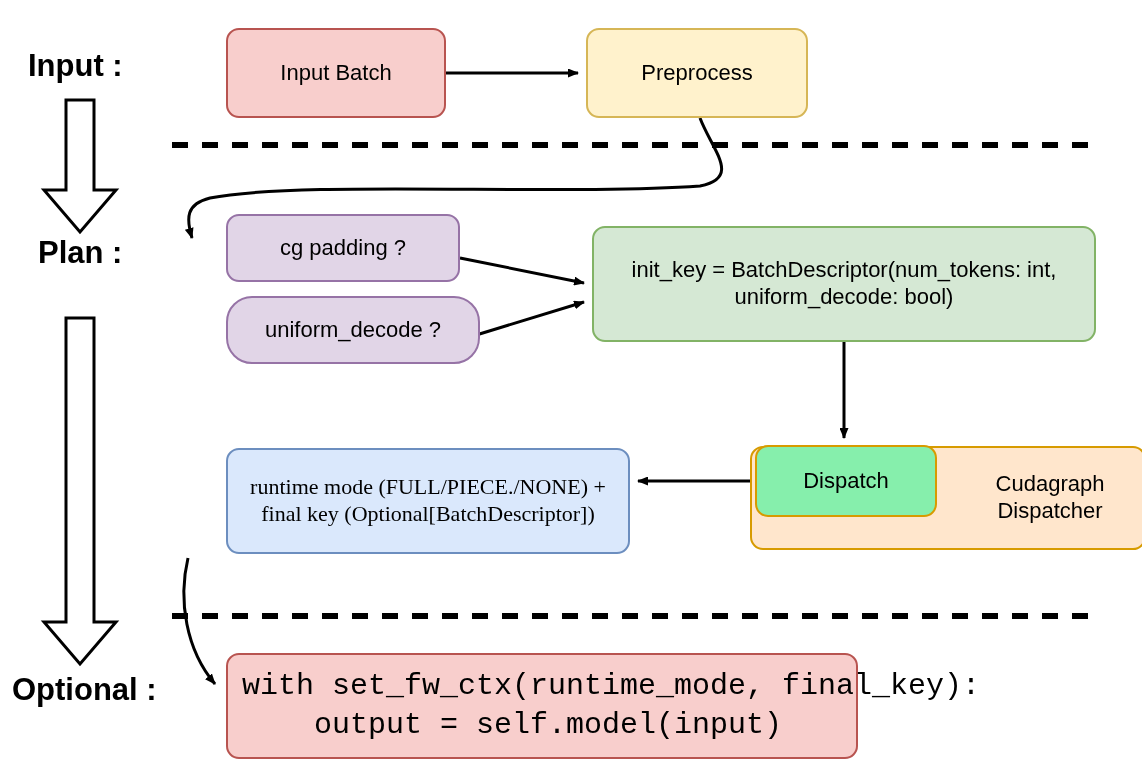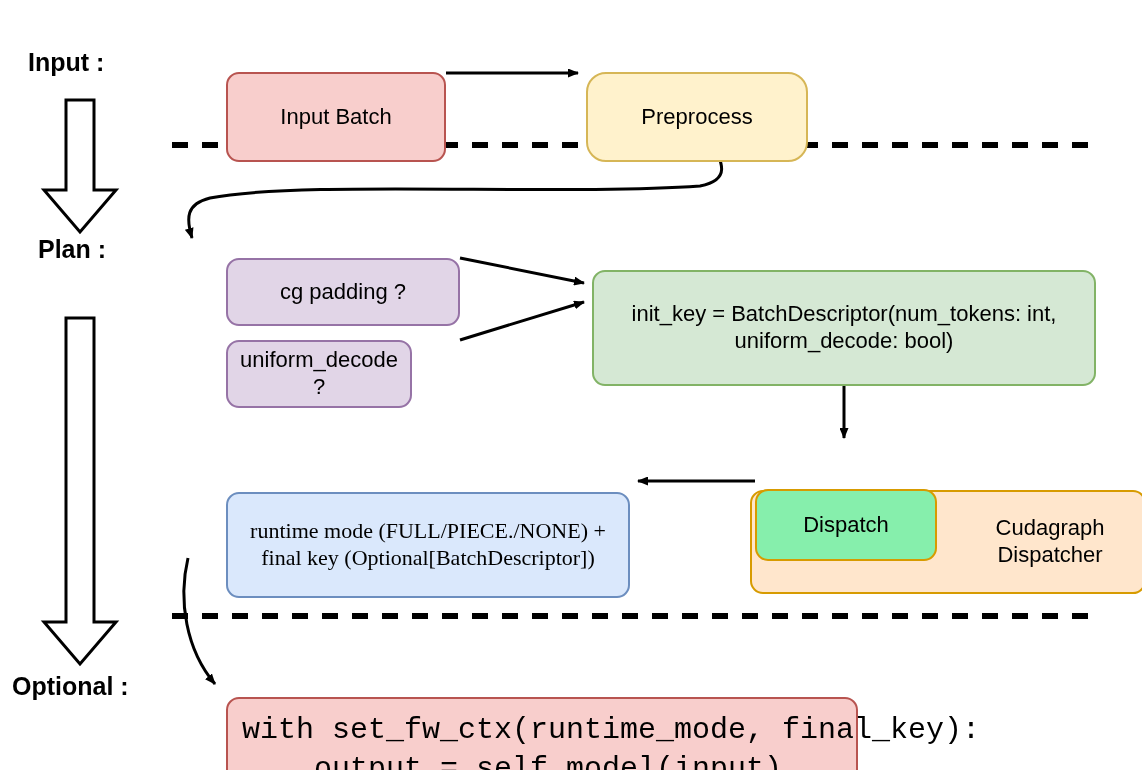--- a/index.html
+++ b/index.html
@@ -22,53 +22,52 @@
     left: 0;
     top: 0;
     width: 1142px;
     height: 770px;
     pointer-events: none;
   }
   .stage-label {
     position: absolute;
     font-family: "Liberation Sans", sans-serif;
     font-weight: bold;
-    font-size: 25px;
+    font-size: 31px;
     color: #000000;
     white-space: nowrap;
     letter-spacing: 0px;
   }
   .node {
     position: absolute;
     box-sizing: border-box;
     display: flex;
     align-items: center;
     justify-content: center;
     text-align: center;
     border-radius: 13px;
     border-width: 2px;
     border-style: solid;
     font-family: "Liberation Sans", sans-serif;
     font-size: 22px;
     color: #000000;
     line-height: 1.22;
     padding: 4px 20px;
-    margin-top: 44px;
   }
   .node.code {
     font-family: "Liberation Mono", monospace;
     font-size: 30px;
     justify-content: flex-start;
     text-align: left;
     white-space: pre;
     padding-left: 14px;
     line-height: 1.3;
   }
   .node-pink   { background:#f8cecc; border-color:#b85450; }
-  .node-yellow { background:#fff2cc; border-color:#d6b656;border-radius:20px; }
+  .node-yellow { background:#fff2cc; border-color:#d6b656; }
   .node-purple { background:#e1d5e7; border-color:#9673a6; }
   .node-green  { background:#d5e8d4; border-color:#82b366; }
   .node-blue   { background:#dae8fc; border-color:#6c8ebf; }
   .node-orange-outer { background:#ffe6cc; border-color:#d79b00; }
   .node-orange-inner { background:#86efac; border-color:#d79b00; }
   .node-orange-outer .outer-label {
     position: absolute;
     right: 14px;
     top: 50%;
     transform: translateY(-50%);
@@ -112,21 +111,21 @@
   <div class="stage-label" style="left:28px; top:48px;">Input :</div>
   <div class="stage-label" style="left:38px; top:235px;">Plan :</div>
   <div class="stage-label" style="left:12px; top:672px;">Optional :</div>
 
   <div class="node node-pink" style="left:226px; top:28px; width:220px; height:90px;">Input Batch</div>
 
   <div class="node node-yellow" style="left:586px; top:28px; width:222px; height:90px;">Preprocess</div>
 
   <div class="node node-purple" style="left:226px; top:214px; width:234px; height:68px;">cg padding ?</div>
 
-  <div class="node node-purple" style="left:226px; top:296px; width:186px; height:68px;">uniform_decode ?</div>
+  <div class="node node-purple" style="left:226px; top:296px; width:254px; height:68px;border-radius:26px;">uniform_decode ?</div>
 
   <div class="node node-green" style="left:592px; top:226px; width:504px; height:116px;">init_key = BatchDescriptor(num_tokens: int, uniform_decode: bool)</div>
 
   <div class="node node-orange-outer" style="left:750px; top:446px; width:396px; height:104px;">
     <span class="outer-label">Cudagraph
 Dispatcher</span>
   </div>
 
   <div class="node node-orange-inner" style="left:755px; top:445px; width:182px; height:72px;">Dispatch</div>
 

